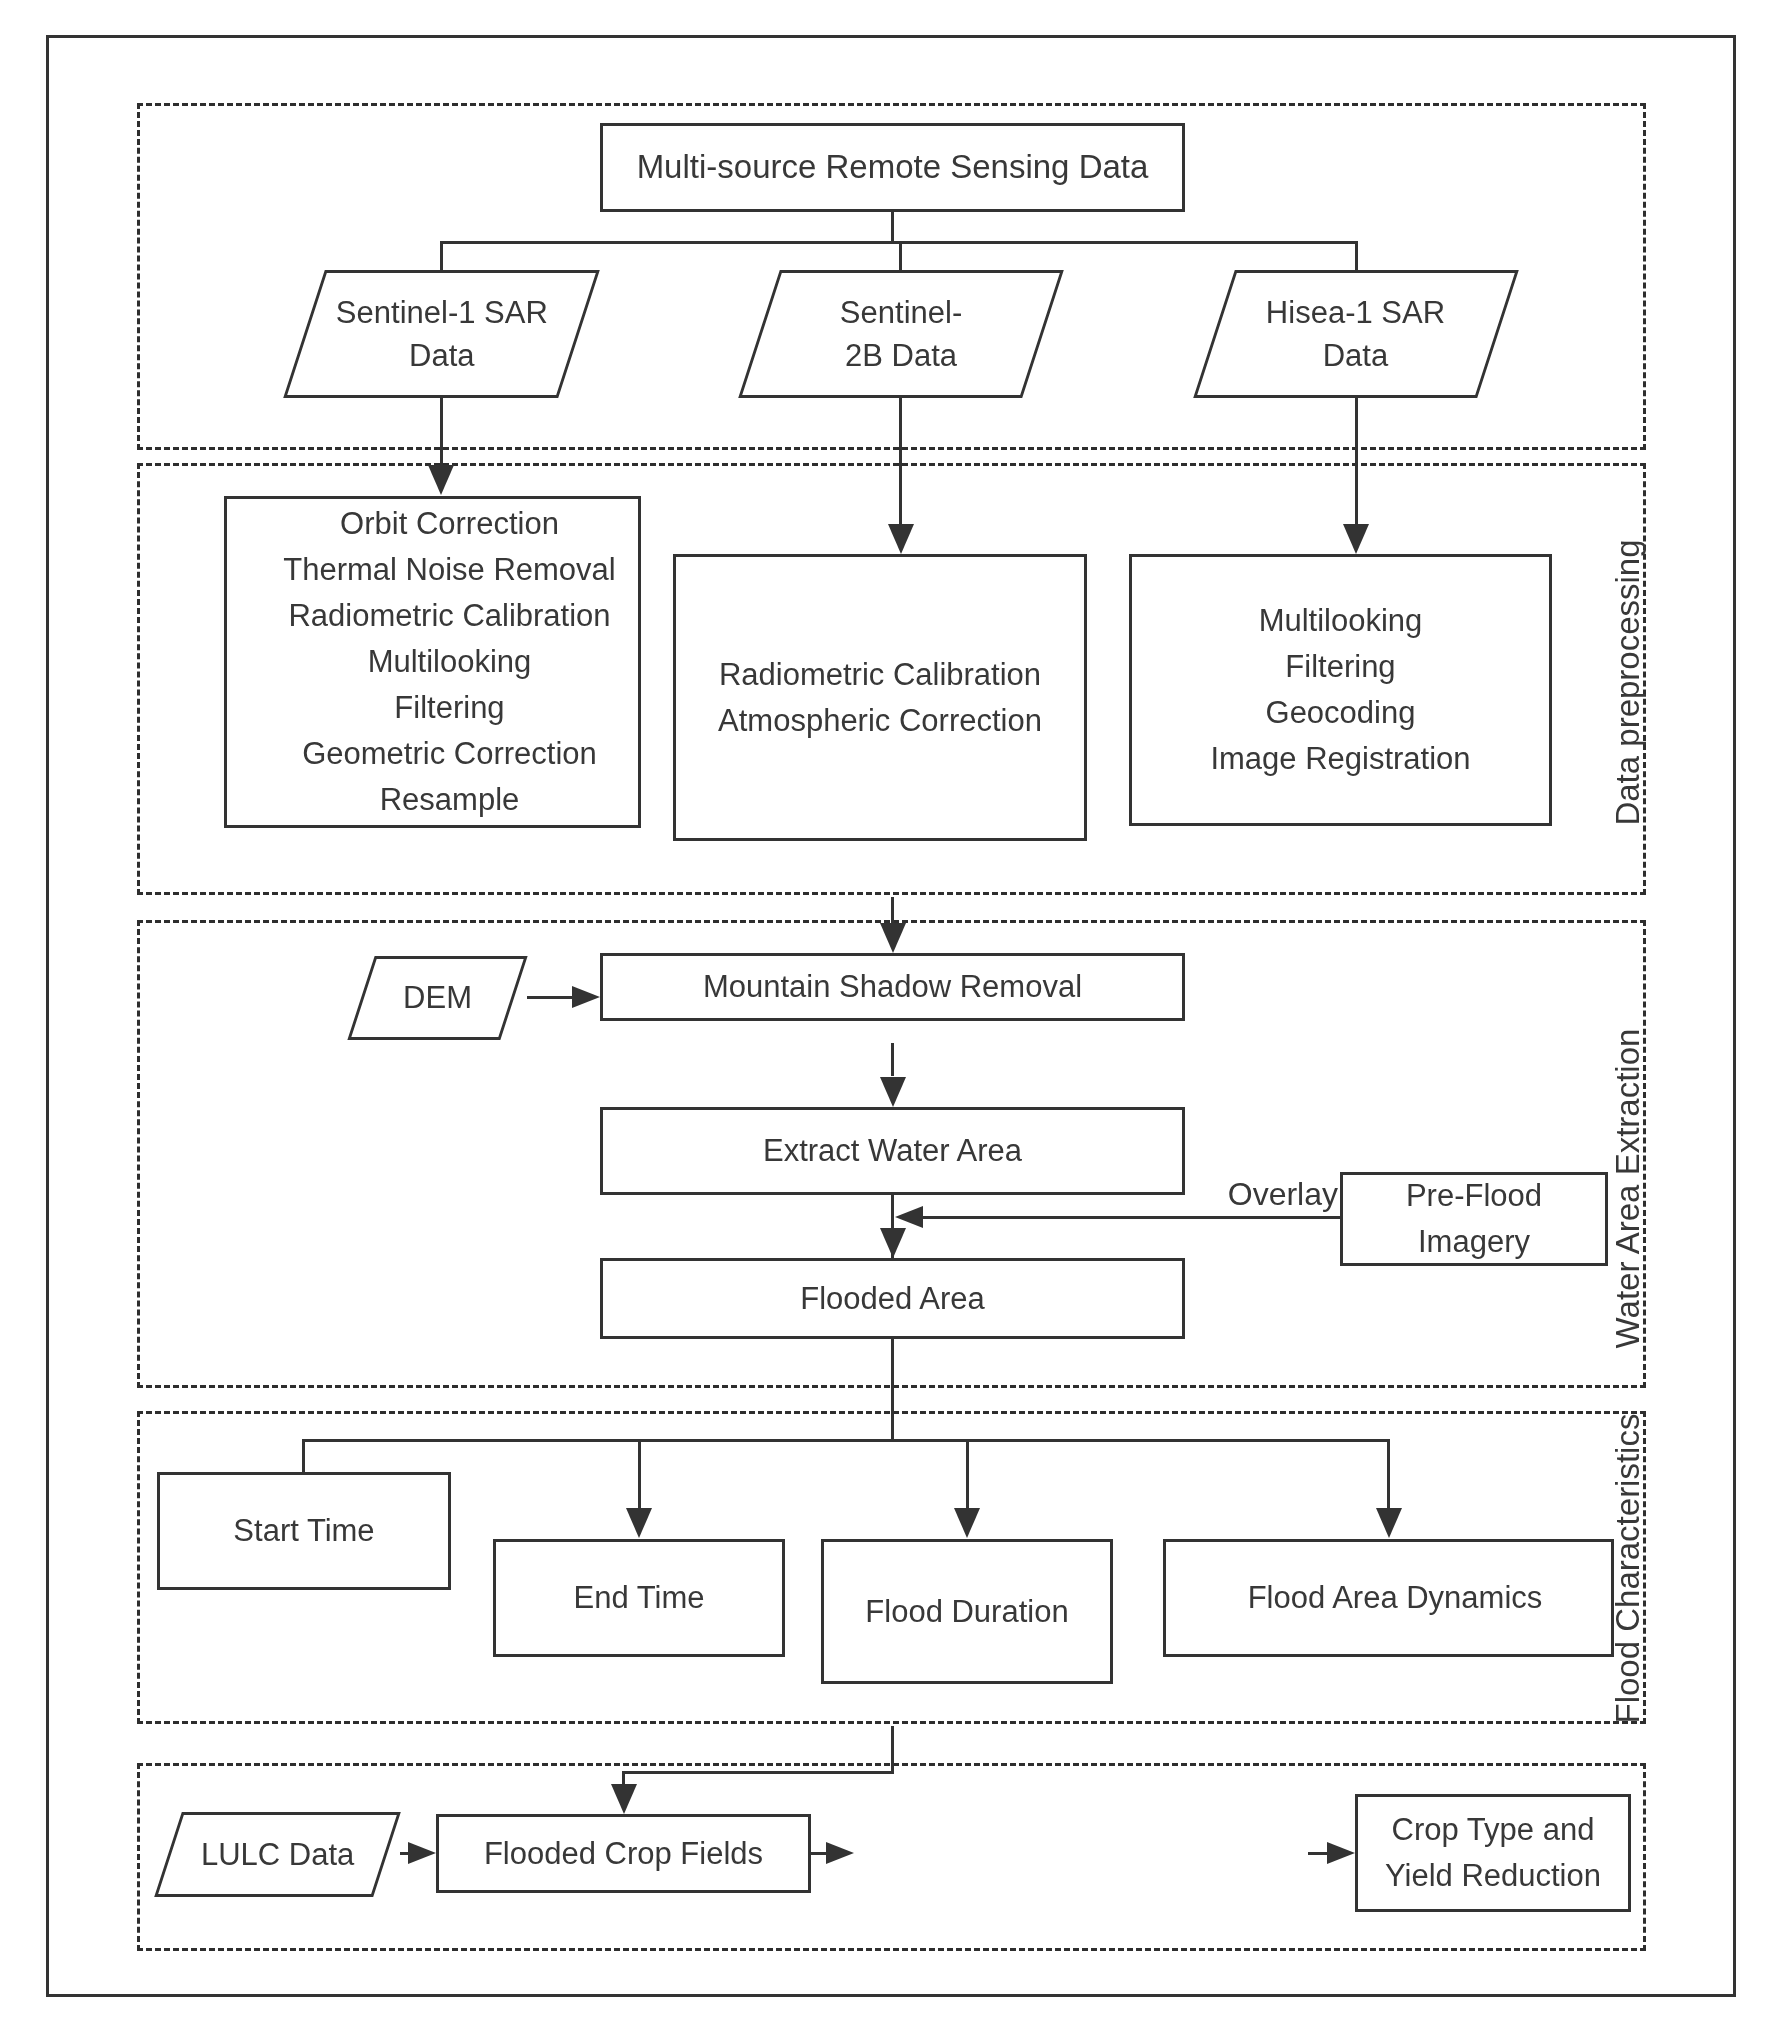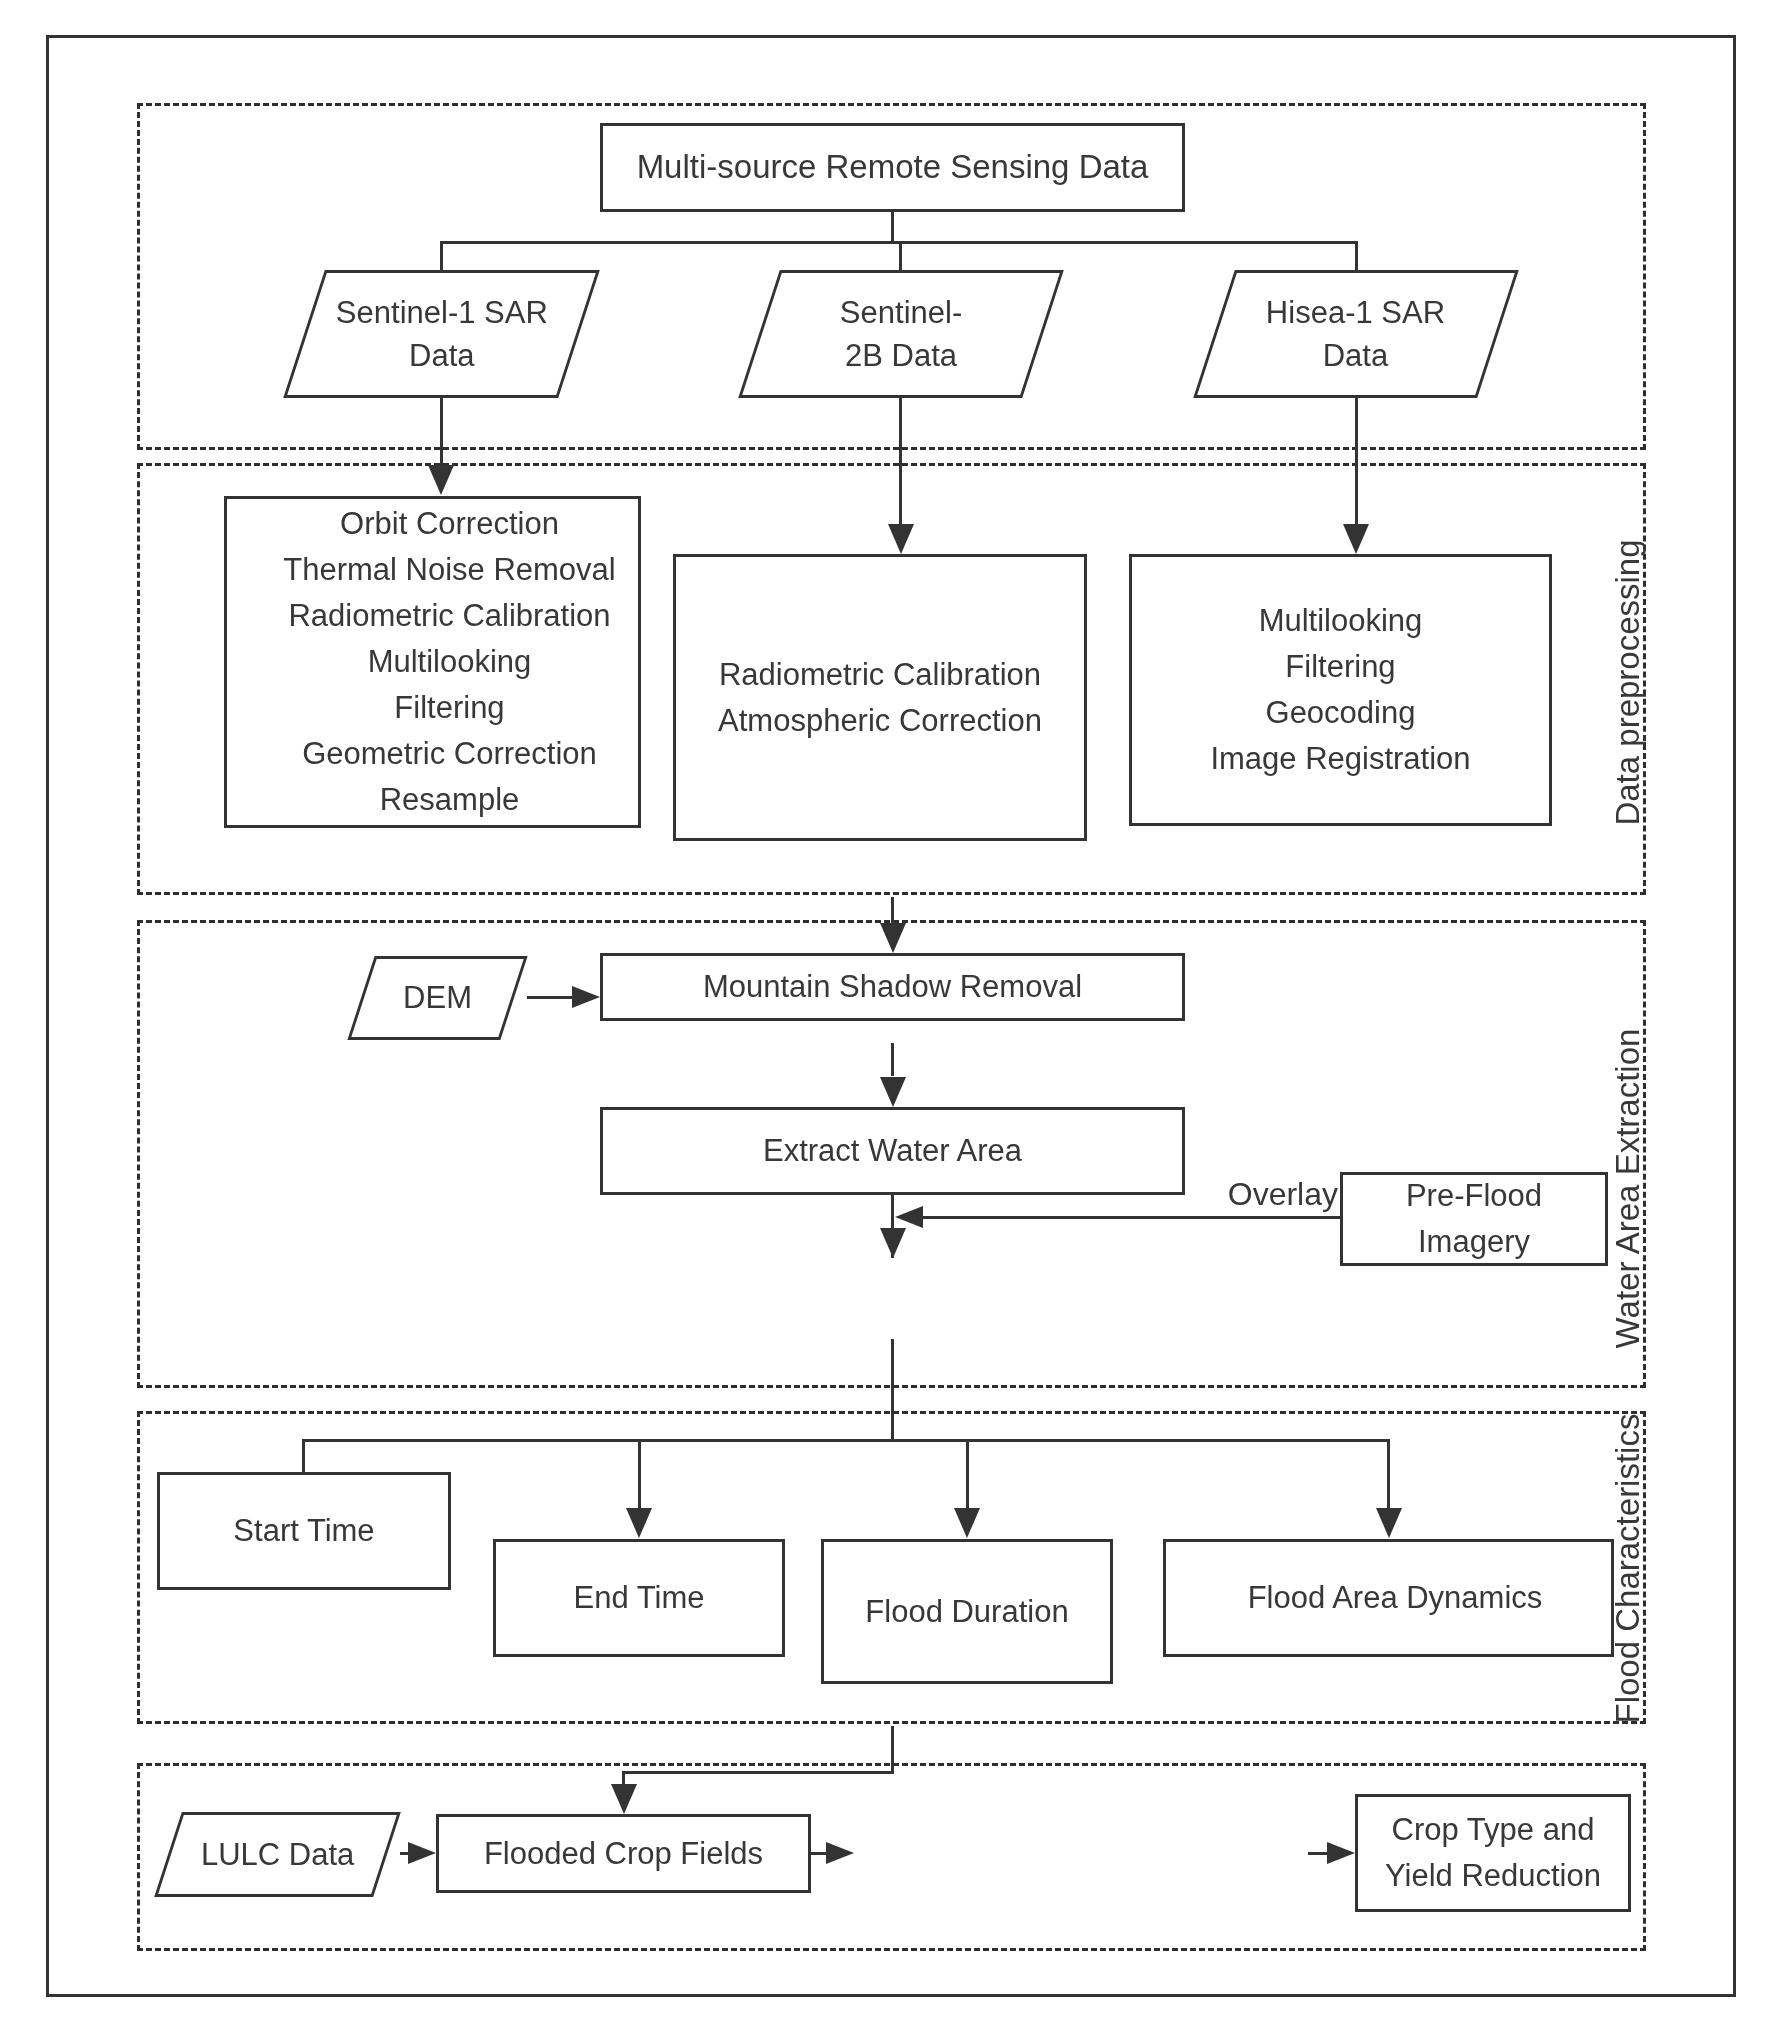--- a/index.html
+++ b/index.html
@@ -121,20 +121,21 @@
   <div class="v-line" style="left:891px; top:1195px; height:63px;"></div>
   <div class="arr-d" style="left:880px; top:1228px;"></div>
 
   <div class="float-label" style="left:1189px; top:1176px; width:149px;">Overlay</div>
   <div class="h-line" style="left:903px; top:1216px; width:437px;"></div>
   <div class="arr-l" style="left:895px; top:1206px;"></div>
 
   <div class="box" style="left:1340px; top:1172px; width:268px; height:94px;">Pre-Flood
 Imagery</div>
 
+  <div class="box" style="left:600px; top:1258px; width:585px; height:81px;">Flooded Area</div>
 
   <div class="v-line" style="left:891px; top:1339px; height:100px;"></div>
   <div class="h-line" style="left:302px; top:1439px; width:1088px;"></div>
 
   <div class="v-line" style="left:302px; top:1439px; height:70px;"></div>
   <div class="arr-d" style="left:291px; top:1508px;"></div>
   <div class="v-line" style="left:638px; top:1439px; height:70px;"></div>
   <div class="arr-d" style="left:626px; top:1508px;"></div>
   <div class="v-line" style="left:966px; top:1439px; height:70px;"></div>
   <div class="arr-d" style="left:954px; top:1508px;"></div>

